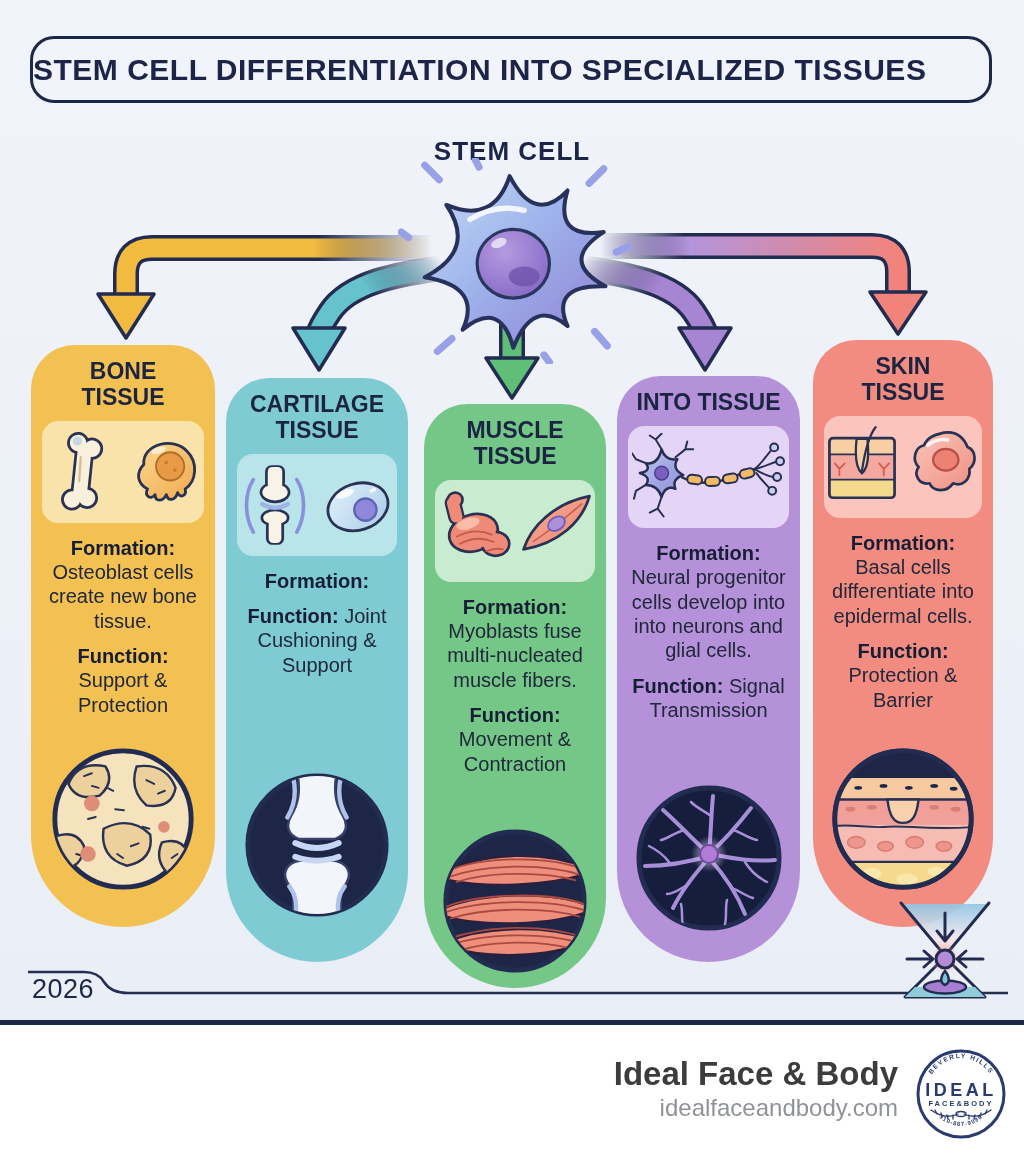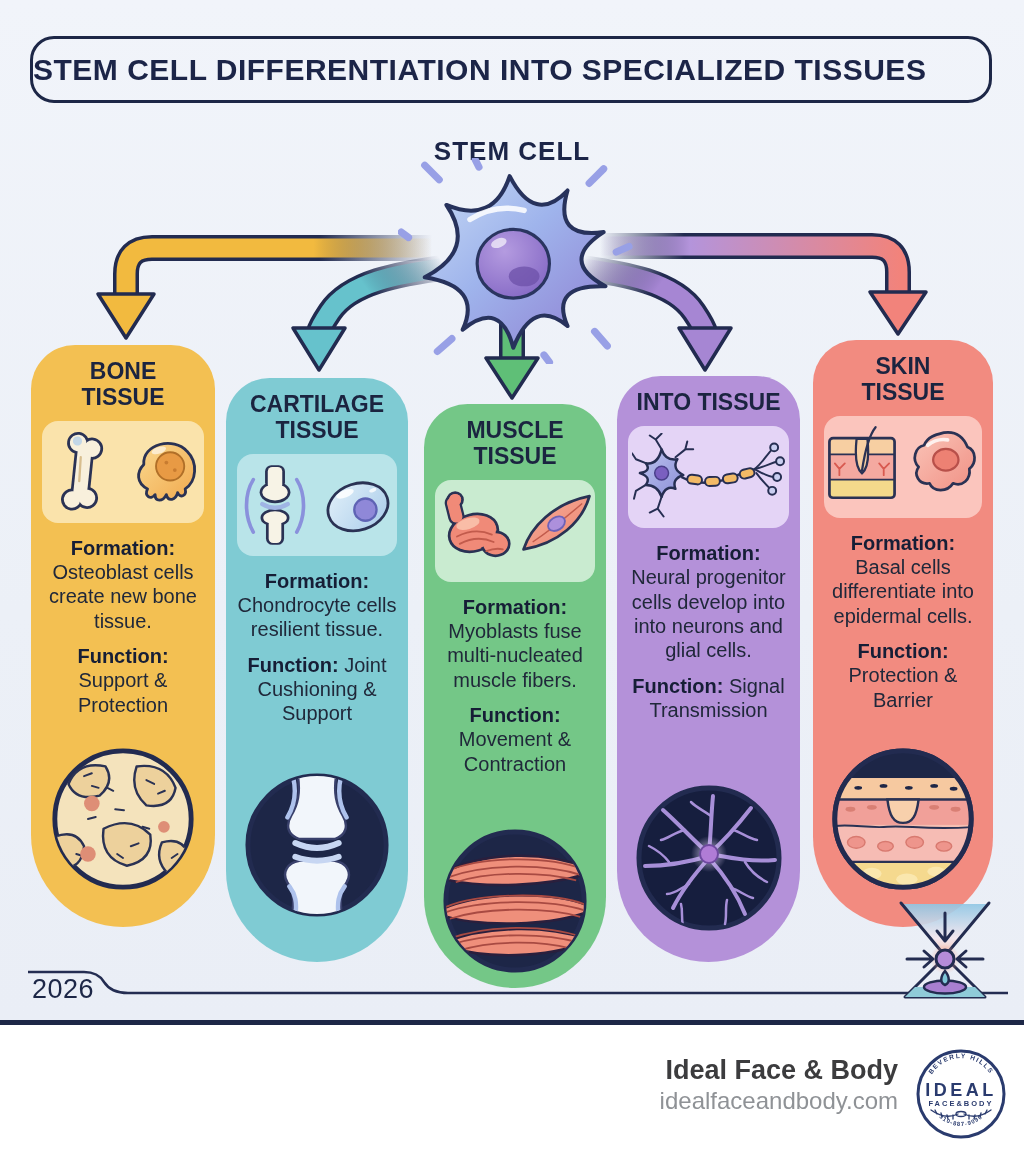--- a/index.html
+++ b/index.html
@@ -32,21 +32,21 @@
   .col-text strong{display:block;font-weight:700;color:#161e36;}
   .col-text strong.inline{display:inline;}
   .circle-wrap{margin-top:auto;line-height:0;}
   .mb-bone{margin-bottom:34px;} .mb-cartilage{margin-bottom:42px;}
   .mb-muscle{margin-bottom:12px;} .mb-nerve{margin-bottom:28px;} .mb-skin{margin-bottom:34px;}
   .year-line-svg{position:absolute;left:0;top:966px;pointer-events:none;}
   .year-mark{position:absolute;left:32px;top:974px;font-size:27px;color:#1d2747;letter-spacing:.5px;}
   .converge-svg{position:absolute;left:893px;top:897px;}
   .footer{position:absolute;left:0;top:1025px;width:1024px;height:129px;background:#ffffff;}
   .brand{position:absolute;top:30px;right:126px;text-align:right;}
-  .brand-name{font-size:27px;font-weight:700;color:#3c3c3e;}
+  .brand-name{font-size:33px;font-weight:700;color:#3c3c3e;}
   .brand-site{font-size:24px;color:#8f9296;margin-top:1px;}
   .logo-svg{position:absolute;top:23px;right:17px;}
 </style>
 </head>
 <body>
 
 <div class="canvas">
   <div class="panel">
 
     <div class="title-box">
@@ -267,21 +267,20 @@
             </linearGradient>
           </defs>
           <ellipse cx="42" cy="48" rx="33" ry="25" fill="url(#chonG)" stroke="#2A3254" stroke-width="3" transform="rotate(-18 42 48)"></ellipse>
           <circle cx="50" cy="51" r="12" fill="#8F88D8" stroke="#5F63B4" stroke-width="2.5"></circle>
           <ellipse cx="28" cy="34" rx="10" ry="4" fill="#FFFFFF" opacity="0.85" transform="rotate(-22 28 34)"></ellipse>
           <ellipse cx="58" cy="30" rx="4" ry="2" fill="#FFFFFF" opacity="0.8" transform="rotate(-20 58 30)"></ellipse>
         </svg>
       </div>
       <p class="col-text formation">
         <strong>Formation:</strong>
-        <span>Chondrocyte cells resilient tissue.</span>
       </p>
       <p class="col-text function">
         <strong class="inline">Function:</strong>
         <span>Joint Cushioning &amp; Support</span>
       </p>
       <div class="circle-wrap mb-cartilage">
         <svg width="150" height="150" viewBox="0 0 152 152">
           <defs>
               <clipPath id="clipCart">
                 <circle cx="76" cy="76" r="70"></circle>

